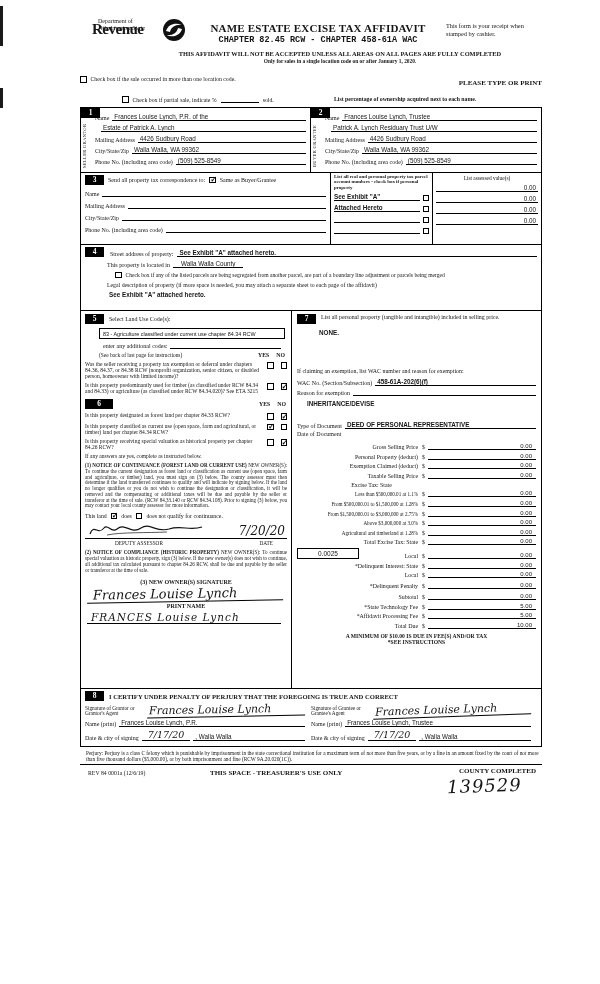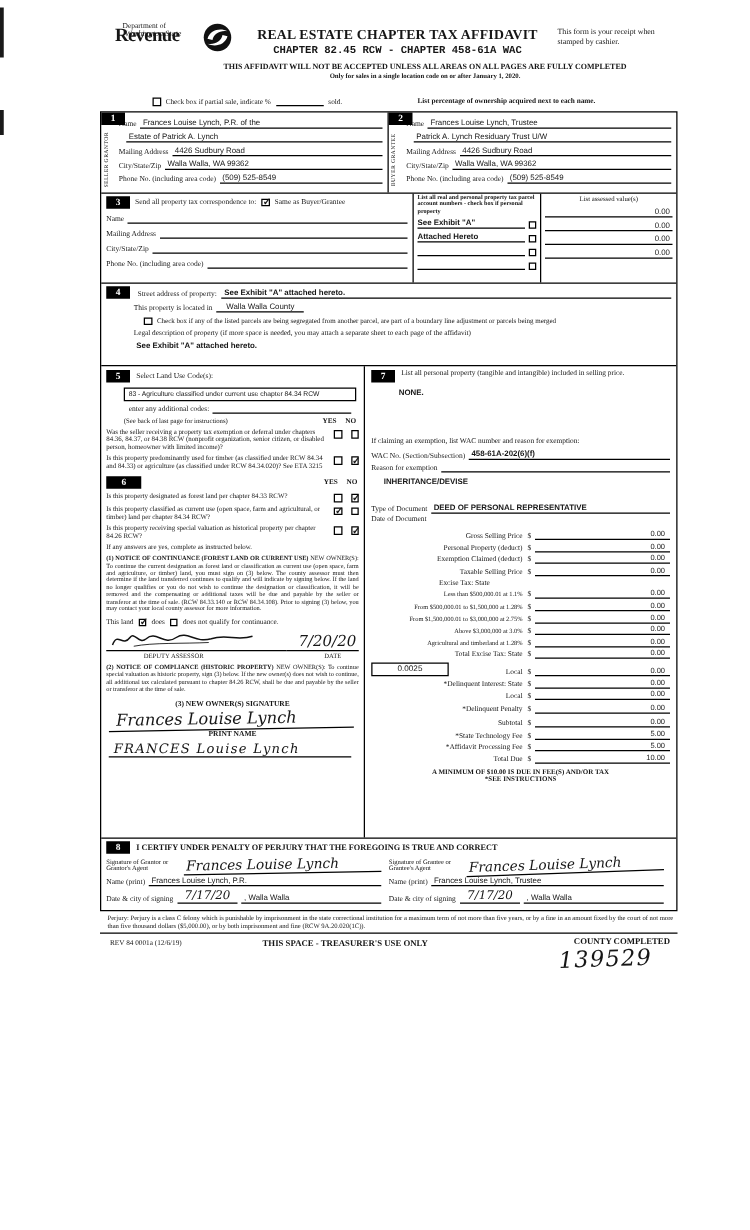--- a/index.html
+++ b/index.html
@@ -108,26 +108,33 @@
       <div class="dept">Department of</div>
       <div class="rev">Revenue</div>
       <svg width="24" height="24" viewBox="0 0 24 24">
         <circle cx="12" cy="12" r="11" fill="#111"></circle>
         <path d="M4 13 C6 6,14 4,20 7 C14 6,9 9,8 14 Z" fill="#fff"></path>
         <path d="M20 11 C18 18,10 20,4 17 C10 18,15 15,16 10 Z" fill="#fff"></path>
       </svg>
       <div class="st">Washington State</div>
     </div>
     <div class="hdr-center">
-      <div class="hdr-title">REAL ESTATE CHAPTER TAX AFFIDAVIT</div>
+      <div class="hdr-title">NAME ESTATE EXCISE TAX AFFIDAVIT</div>
       <div class="hdr-sub">CHAPTER 82.45 RCW - CHAPTER 458-61A WAC</div>
     </div>
     <div class="hdr-right">This form is your receipt when stamped by cashier.</div>
     <div class="hdr-warn">THIS AFFIDAVIT WILL NOT BE ACCEPTED UNLESS ALL AREAS ON ALL PAGES ARE FULLY COMPLETED</div>
     <div class="hdr-only">Only for sales in a single location code on or after January 1, 2020.</div>
+  </div>
+  <div class="hdr-row2">
+    <div class="multi">
+      <span class="cb"></span>
+      <span>Check box if the sale occurred in more than one location code.</span>
+    </div>
+    <div class="typeprint">PLEASE TYPE OR PRINT</div>
   </div>
   <div class="hdr-row3">
     <div class="partial">
       <span class="cb"></span>
       <span>Check box if partial sale, indicate %</span>
       <span class="pct-line"></span>
       <span>sold.</span>
     </div>
     <div class="ownership">List percentage of ownership acquired next to each name.</div>
   </div>

